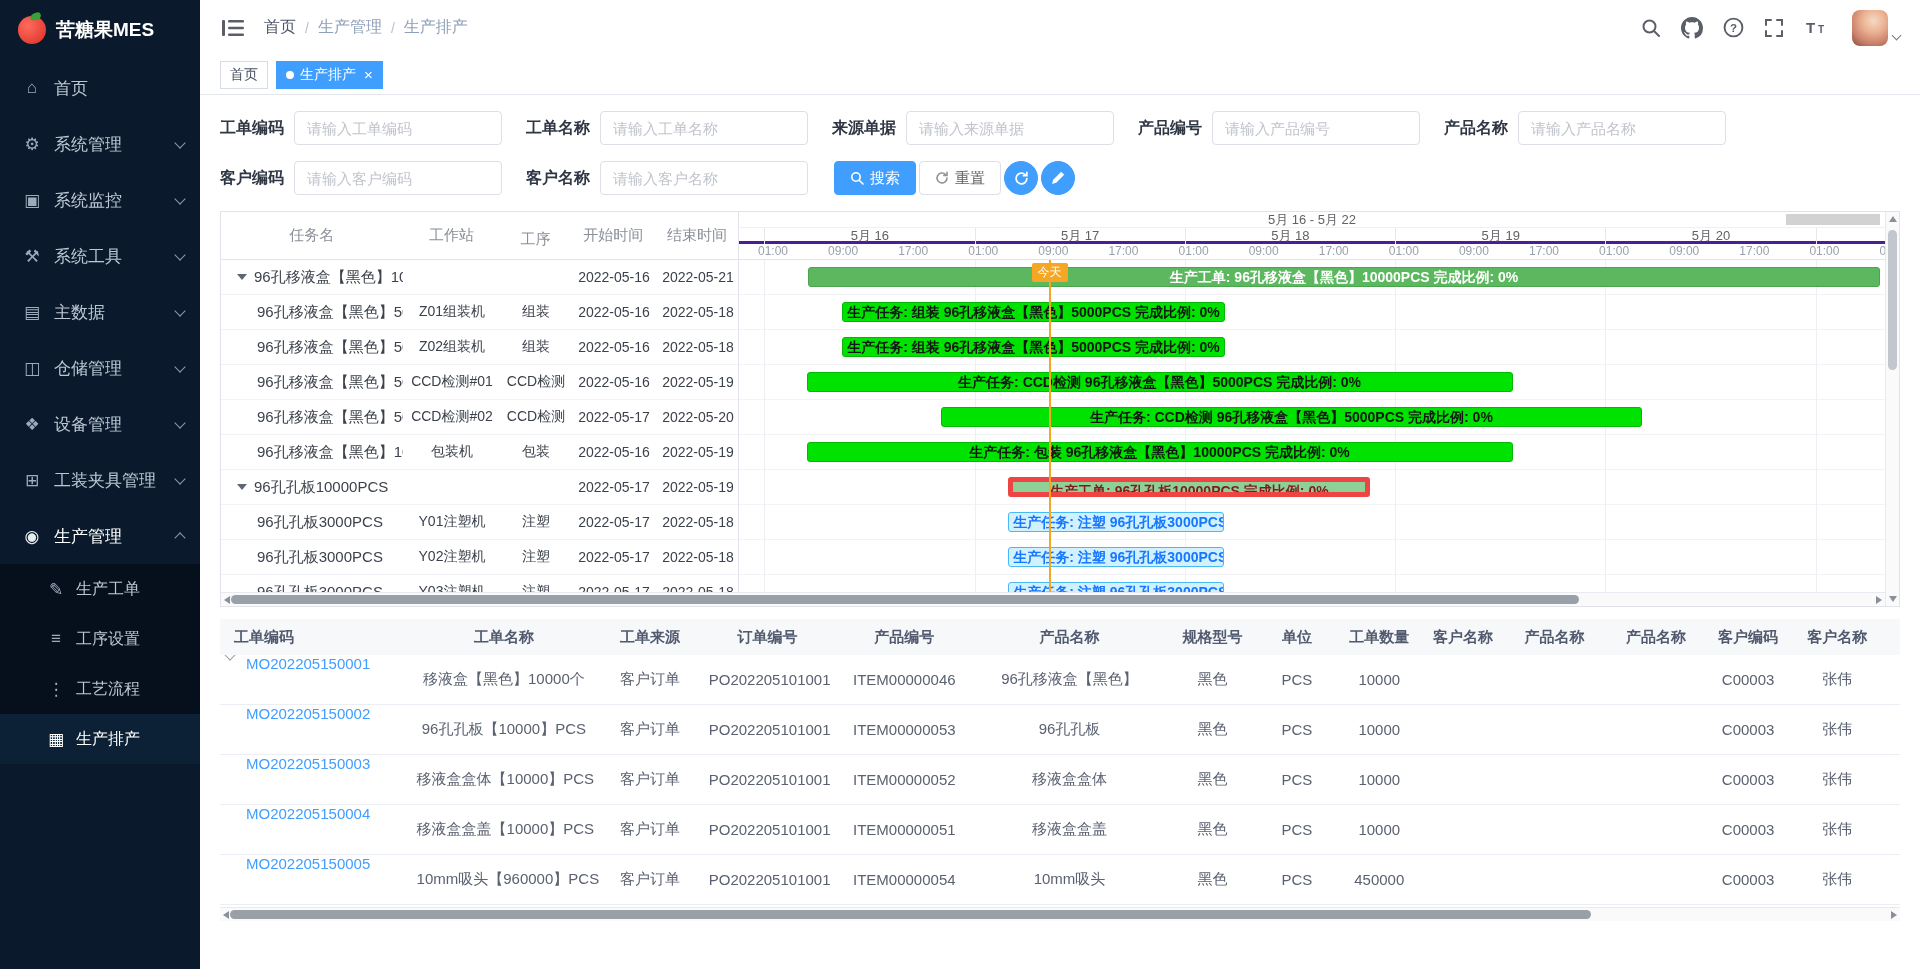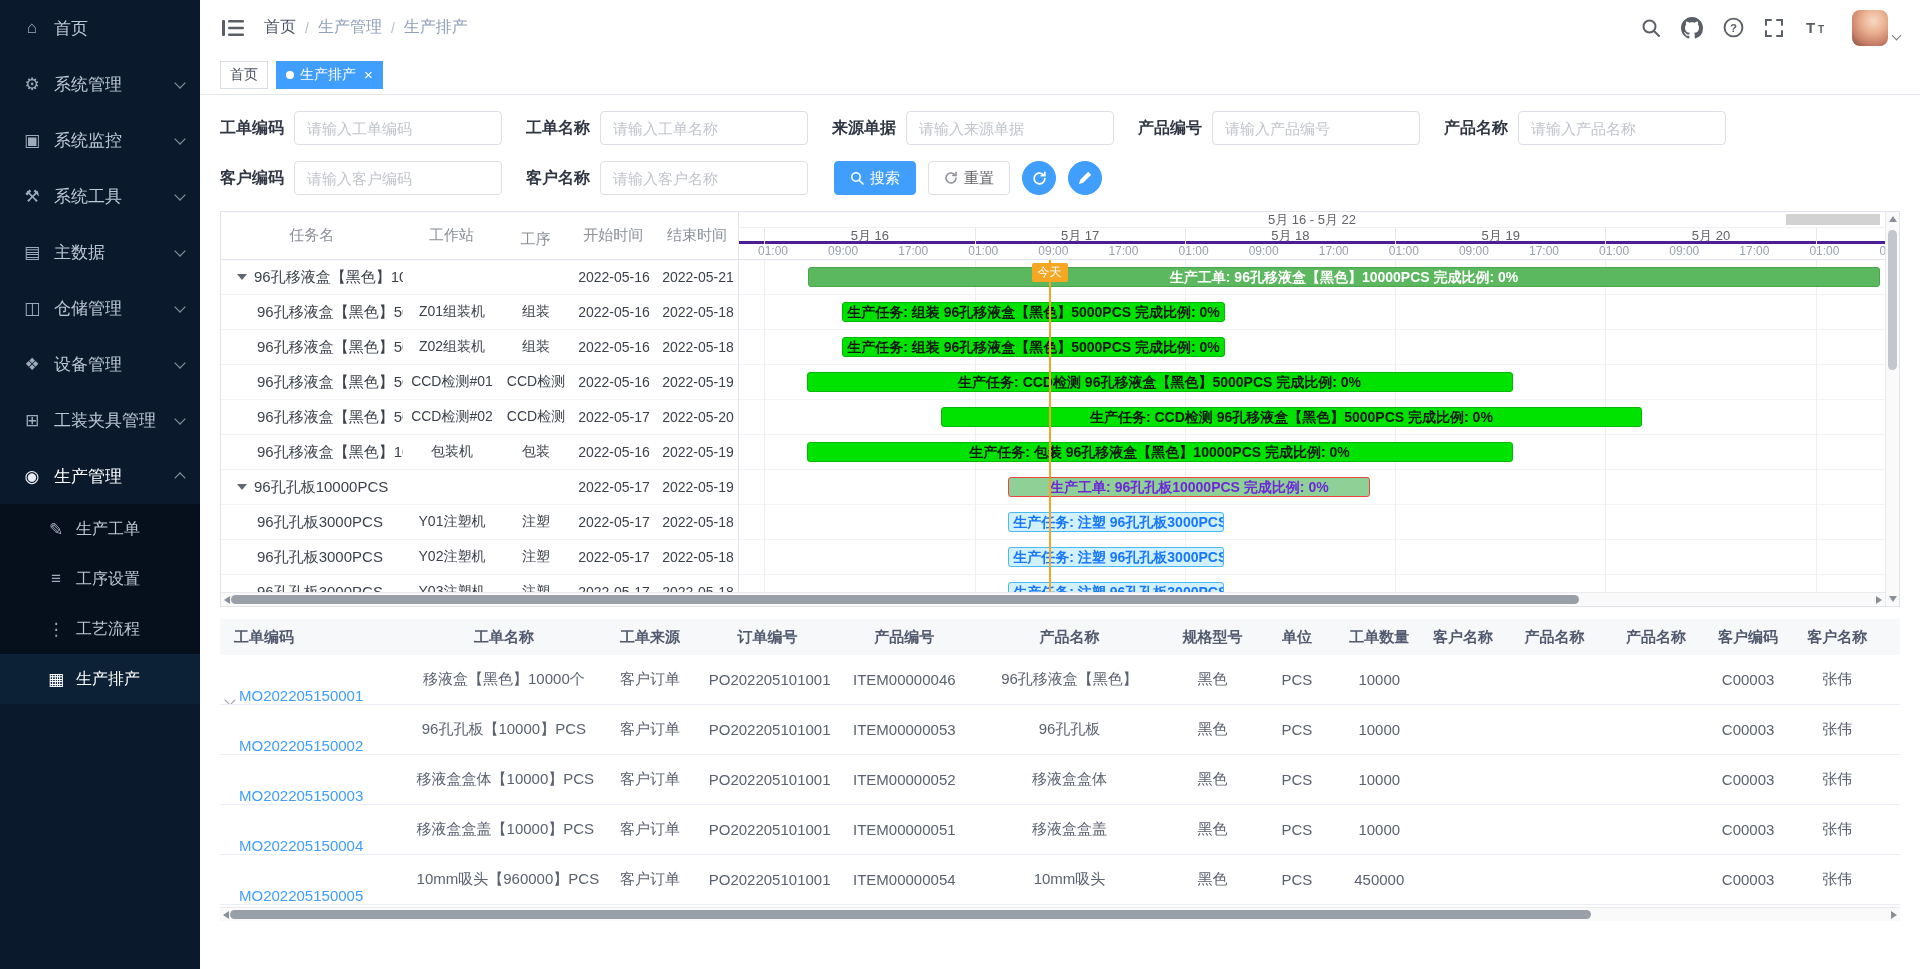--- a/index.html
+++ b/index.html
@@ -50,21 +50,21 @@
   
   .content{padding:16px 20px 0}
   .filter-row{display:flex;align-items:center;margin-bottom:16px}
   .field{display:flex;align-items:center;gap:10px;margin-right:24px}
   .field label{font-size:16px;font-weight:600;color:#2f3644;white-space:nowrap}
   .inp{position:relative;display:inline-flex}
   .field input{width:208px;height:34px;border:1px solid #dcdfe6;border-radius:4px;padding:0 12px;font-size:15px;color:#606266;outline:none;font-family:inherit;background:#fff}
   .field input::placeholder{color:#c0c4cc}
   .field.date input{padding-left:34px;width:212px}
   .cal-icon{position:absolute;left:10px;top:9px;display:flex}
-  .btn-group{display:flex;align-items:center;gap:12px;margin-left:2px}
+  .btn-group{display:flex;align-items:center;gap:3px;margin-left:2px}
   .btn{height:34px;display:inline-flex;align-items:center;gap:6px;padding:0 15px;border-radius:4px;font-size:15px;cursor:pointer;border:1px solid #dcdfe6;background:#fff;color:#606266;font-family:inherit}
   .btn.primary{background:#409eff;border-color:#409eff;color:#fff}
   .btn.circle{width:34px;height:34px;border-radius:50%;padding:0;justify-content:center;background:#409eff;border-color:#409eff;color:#fff}
 
   
   .gantt{border:1px solid #e0e3ea;display:flex;background:#fff}
   .gantt-main{flex:1;min-width:0}
   .gantt-header{display:flex;height:48px;border-bottom:1px solid #e0e3ea}
   .grid-header{width:518px;display:flex;align-items:center;border-right:1px solid #e0e3ea;flex:0 0 auto}
   .gh-cell{font-size:15px;color:#8a8f99;text-align:center;white-space:nowrap;overflow:hidden}
@@ -82,21 +82,21 @@
   .g-name{display:flex;align-items:center;gap:7px;font-size:15px;text-align:left;justify-content:flex-start}
   .g-name.child{padding-left:36px}
   .g-name.group{padding-left:16px}
   .tri{width:0;height:0;border-left:5px solid transparent;border-right:5px solid transparent;border-top:6px solid #5f6673;flex:0 0 auto;cursor:pointer}
   .tl-rows{flex:1;position:relative;overflow:hidden}
   .tl-row{height:35px;position:relative;border-bottom:1px solid #f2f3f6}
   .vline{position:absolute;top:0;bottom:0;width:1px;background:#edeff3;z-index:1}
   .bar{position:absolute;top:7px;height:20px;border-radius:3px;font-size:14px;font-weight:bold;line-height:19px;white-space:nowrap;overflow:hidden;cursor:pointer;z-index:2;text-align:center;padding:0 4px}
   .bar.task{background:#00e300;border:1px solid #06b806;color:#101810}
   .bar.project{background:#5cb85f;border:1px solid #4aa54d;color:#fff}
-  .bar.project-light{background:#8fd096;border:1px solid #ef4444;color:#6d28d9}
+  .bar.project-light{background:#8fd096;border:5px solid #ef4444;color:#7f1d1d}
   .bar.selected{background:#d2f1ff;border:1px solid #49b8f3;color:#1677ff;text-align:left}
   .today-line{position:absolute;top:0;bottom:0;width:2px;background:#f5a623;z-index:5;transform:translateX(-1px)}
   .today-label{position:absolute;top:3px;transform:translateX(-50%);background:#f5a623;color:#fff;font-size:12px;padding:1px 6px;border-radius:2px;z-index:6;white-space:nowrap}
 
   
   .hscroll{height:14px;background:#fafafa;border-top:1px solid #e8eaee;position:relative}
   .hscroll .thumb{position:absolute;top:2px;height:9px;border-radius:5px;background:#9aa0a8}
   .scroll-arrow{position:absolute;top:3px;width:0;height:0;border-top:4px solid transparent;border-bottom:4px solid transparent}
   .scroll-arrow.left{left:3px;border-right:6px solid #8a9099}
   .scroll-arrow.right{right:3px;border-left:6px solid #8a9099}
@@ -106,30 +106,34 @@
   .varr.up{top:4px;border-bottom:6px solid #8a9099}
   .varr.down{bottom:4px;border-top:6px solid #8a9099}
 
   
   .orders-wrap{margin-top:12px;overflow:hidden;width:100%}
   table.orders{border-collapse:collapse;table-layout:fixed;width:1724px}
   .orders th{height:36px;background:#f7f8fa;font-size:15px;font-weight:bold;color:#515a6e;text-align:center;padding:0 8px;white-space:nowrap;overflow:hidden}
   .orders th.left{text-align:left;padding-left:14px}
   .orders td{height:49px;border-bottom:1px solid #ebeef5;font-size:15px;color:#5a6170;text-align:center;padding:0 8px;white-space:nowrap;overflow:hidden}
   .orders td.left{text-align:left;padding-left:6px}
-  .code-cell{display:flex;align-items:flex-end;gap:5px;height:49px}
+  .code-cell{display:flex;align-items:flex-start;gap:12px;height:49px}
   .order-link{color:#409eff;cursor:pointer}
   .row-caret{width:8px;height:8px;border-right:1.6px solid #9aa0a8;border-bottom:1.6px solid #9aa0a8;transform:rotate(45deg);margin-top:-4px;flex:0 0 auto;cursor:pointer}
   .hidden-caret{visibility:hidden}
   .table-hscroll{margin-top:2px}
 </style>
 </head>
 <body>
 
 <aside class="sidebar">
+  <div class="logo">
+    <span class="logo-mark"></span>
+    <span class="logo-title">苦糖果MES</span>
+  </div>
   <nav>
       <div class="menu-item">
         <span class="mi-icon">⌂</span>
         <span class="mi-label">首页</span>
       </div>
       <div class="menu-item">
         <span class="mi-icon">⚙</span>
         <span class="mi-label">系统管理</span>
         <span class="mi-arrow">
           <span class="chev"></span>

